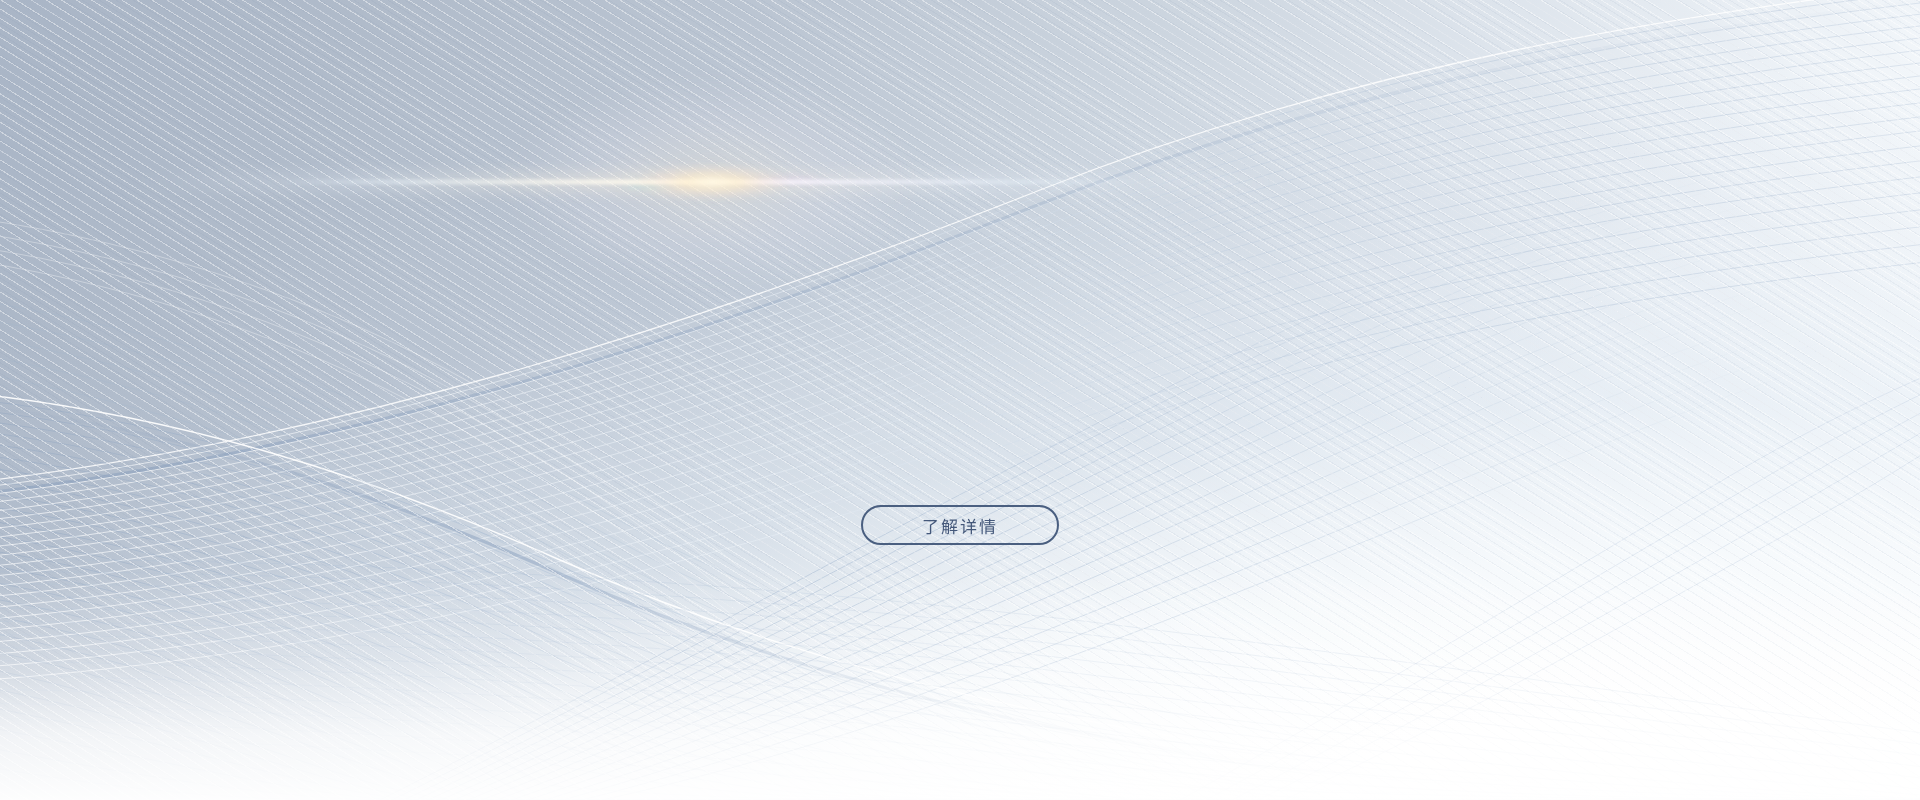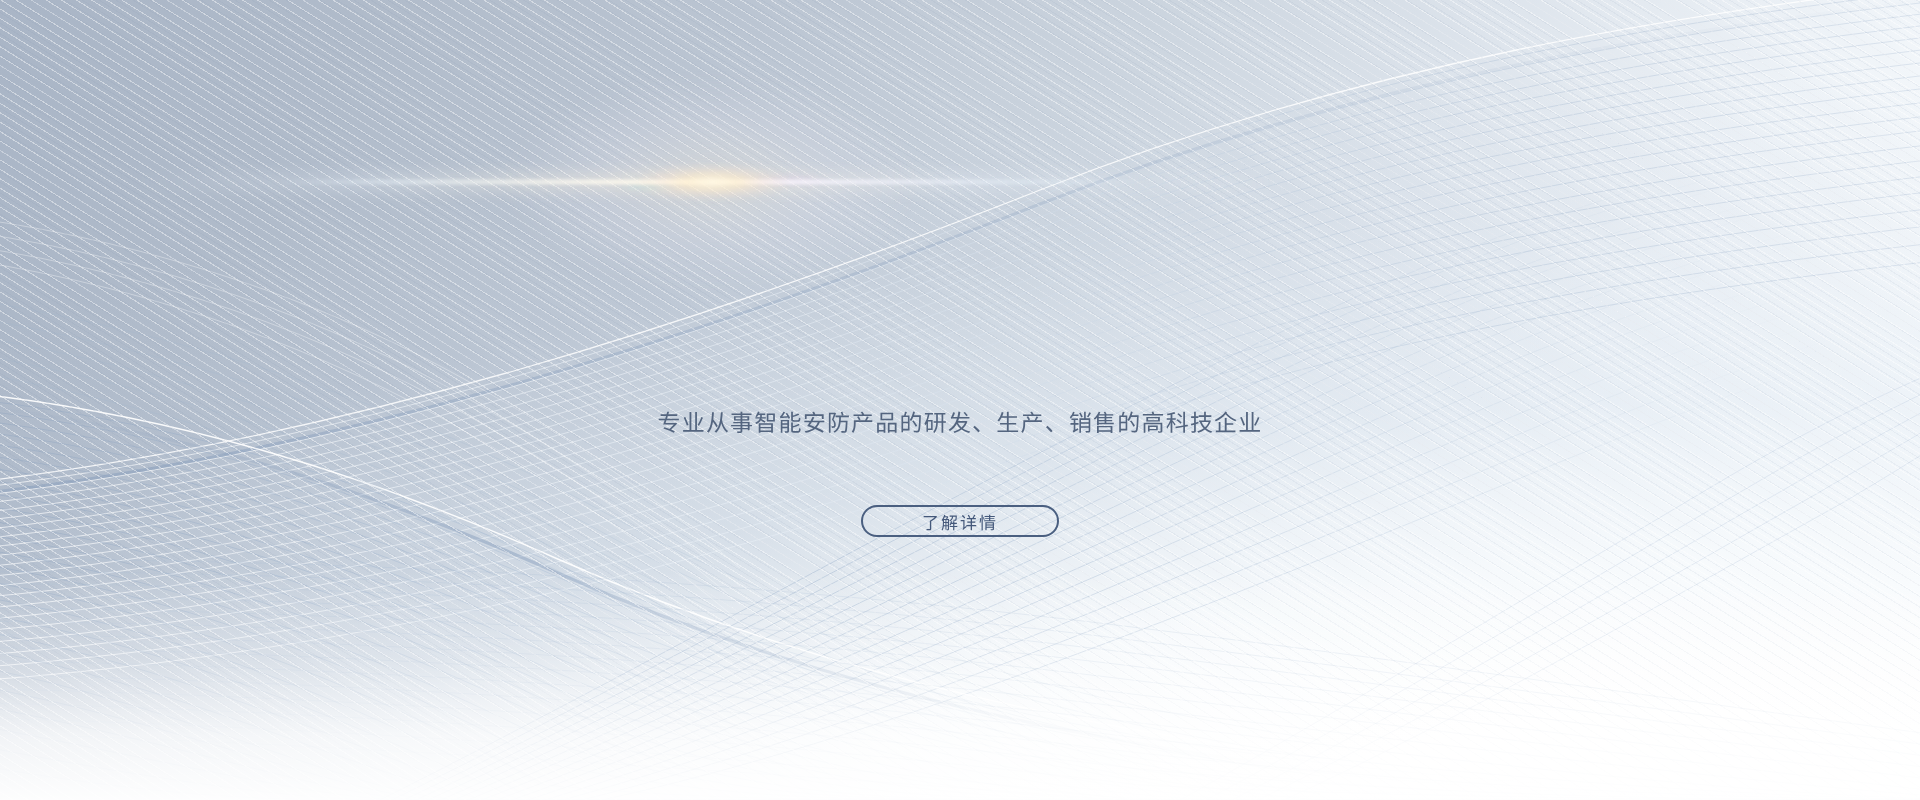--- a/index.html
+++ b/index.html
@@ -212,21 +212,21 @@
     letter-spacing: 1.2px;
     color: #54657f;
   }
 
   .cta-button {
     position: absolute;
     top: 505px;
     left: 50%;
     transform: translateX(-50%);
     width: 198px;
-    height: 32px;
+    height: 40px;
     box-sizing: border-box;
     border: 2px solid #4a5f80;
     border-radius: 999px;
     background: transparent;
     color: #3f5madd;
     color: #44587a;
     font-family: "DejaVu Sans", "Liberation Sans", sans-serif;
     font-size: 17px;
     letter-spacing: 2px;
     display: flex;
@@ -413,18 +413,17 @@
   <div class="flare-core"></div>
 
   <div class="bottom-wash"></div>
 
   <div class="content">
 
     <div class="headline">
       <span class="headline-inner">以智能视觉处理技术为核心</span>
     </div>
 
-    <div class="subtitle">专业从事智能安防产品的研发、生产、销售的高科技企业</div>
 
     <button class="cta-button" type="button">了解详情</button>
 
   </div>
 </div>
 
 </body></html>

